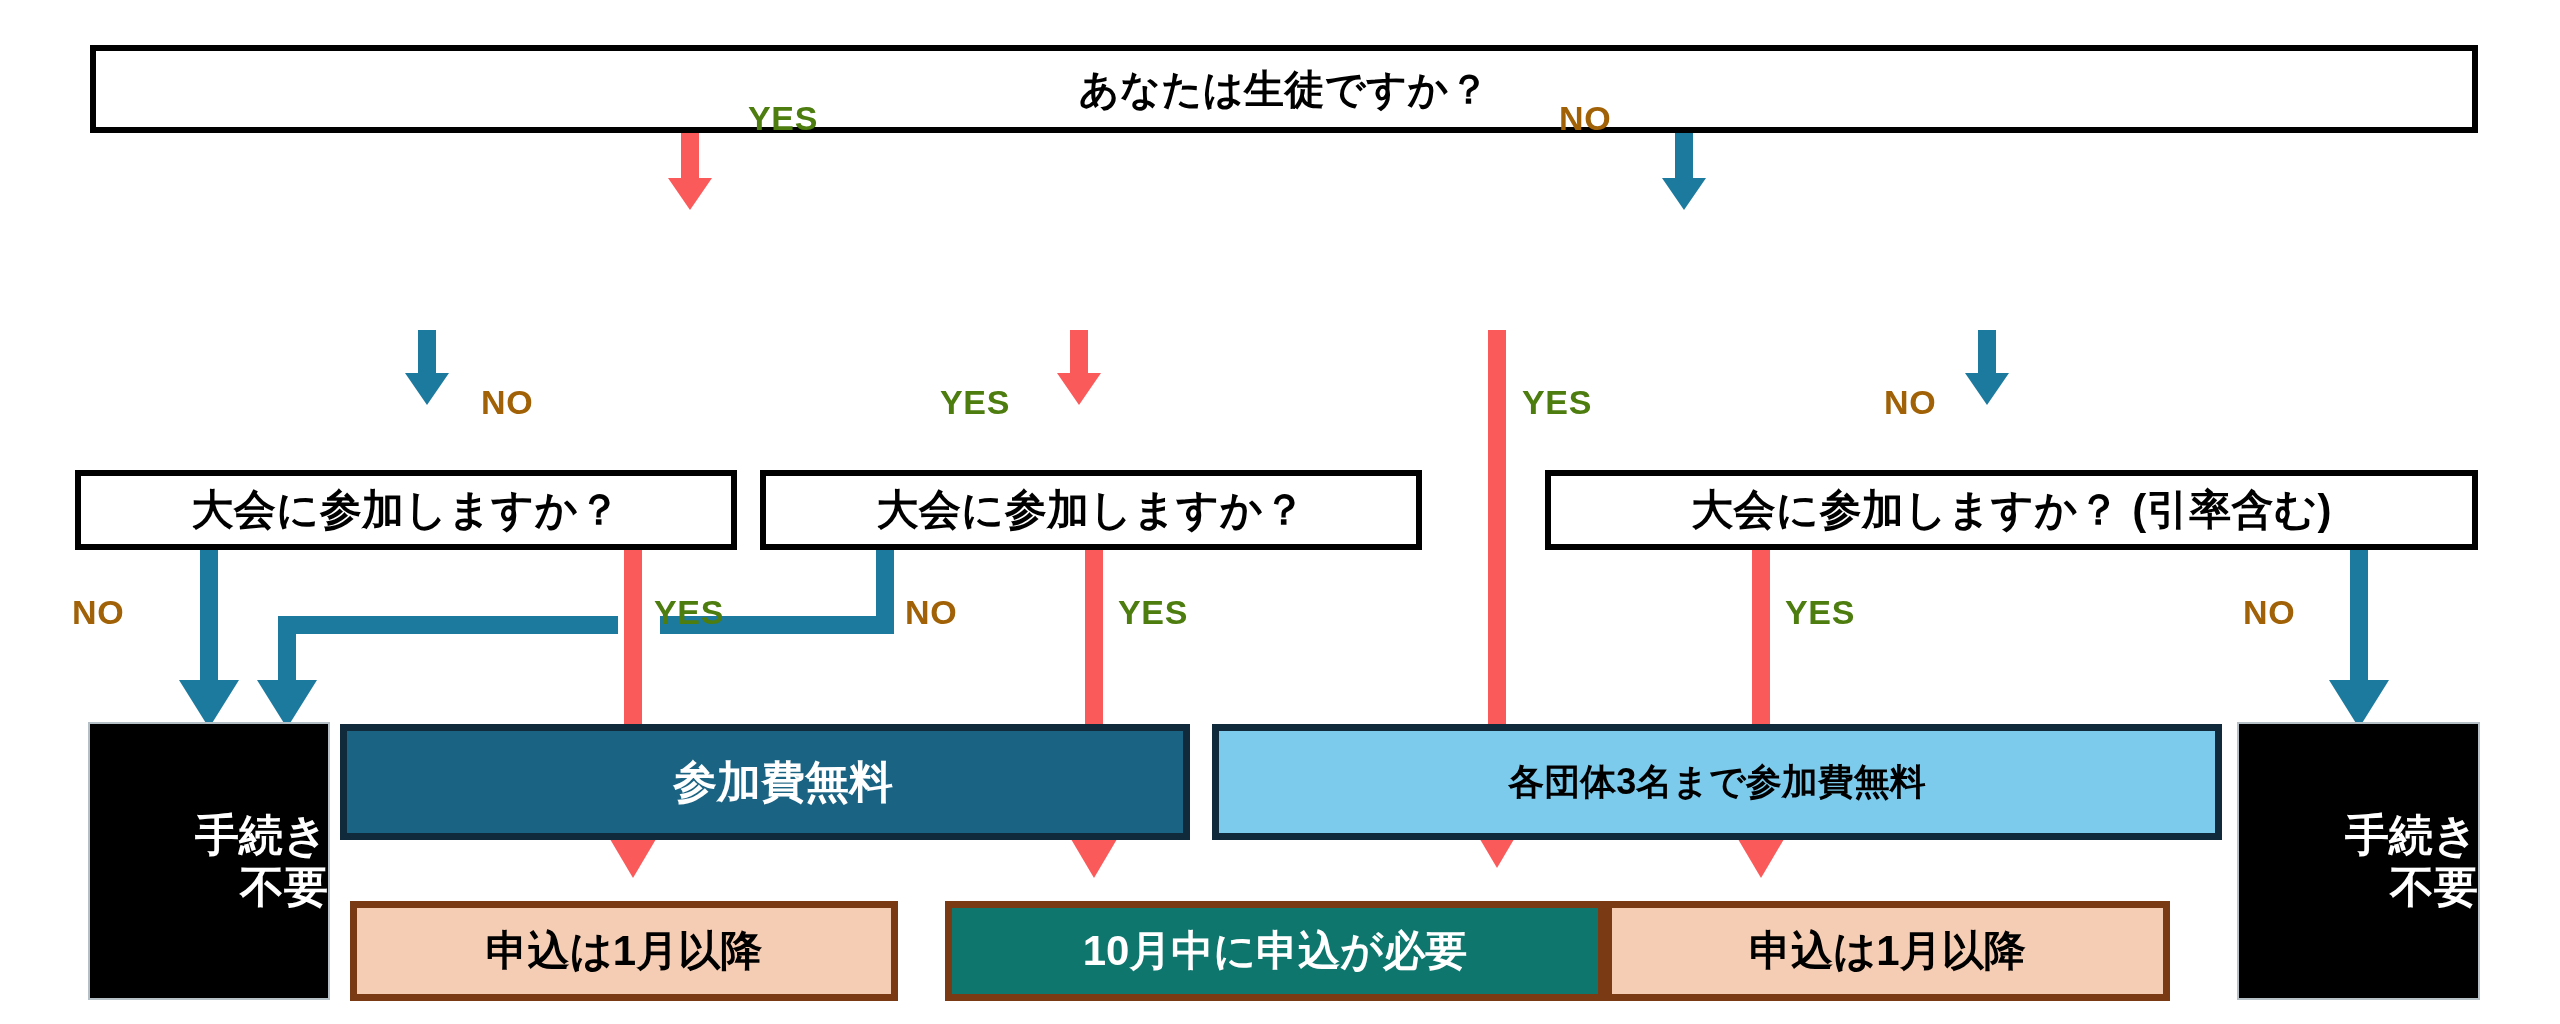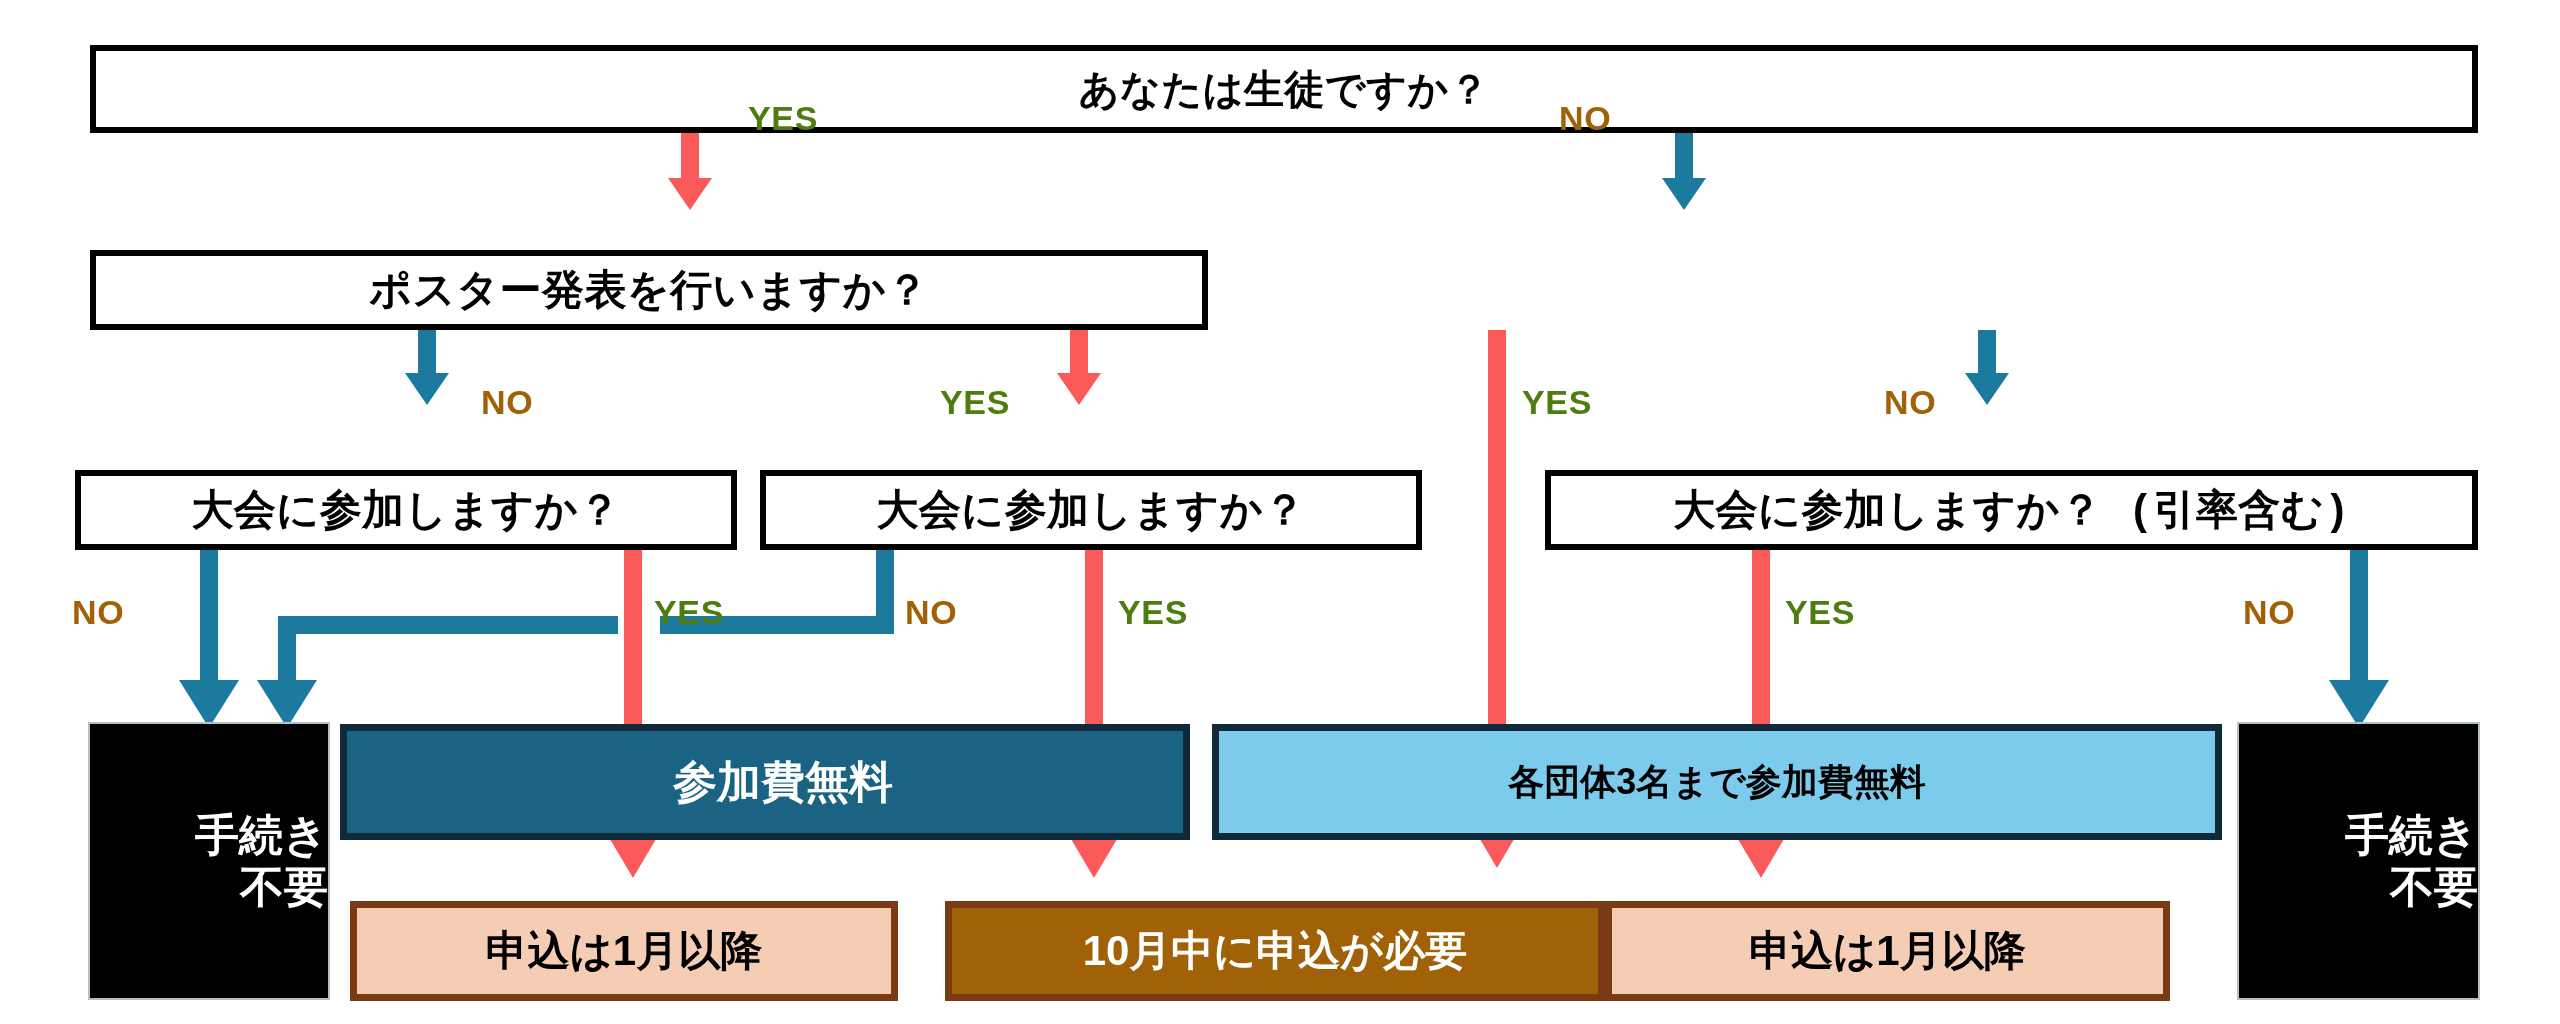--- a/index.html
+++ b/index.html
@@ -56,21 +56,21 @@
     background:#7ccbec;
     border:7px solid #102a3c;
     color:#000000;
   }
   .rbox.beige{
     background:#f5cdb4;
     border:7px solid #7a3b14;
     color:#000000;
   }
   .rbox.orange{
-    background:#a16207;
+    background:#0f766e;
     border:7px solid #7a3b14;
     color:#ffffff;
     text-align:right;
   }
   
   .seg{position:absolute;}
   .seg.red{background:#fb5a5a;}
   .seg.blue{background:#1b7a9e;}
   .head{
     position:absolute;
@@ -105,23 +105,20 @@
   </div>
 
   <div class="seg red" style="left:681px;top:133px;width:18px;height:50px;"></div>
   <div class="head red" style="left:668px;top:178px;border-left-width:22px;border-right-width:22px;border-top-width:32px;"></div>
   <div class="elabel yes" style="left:748px;top:101px;">YES</div>
 
   <div class="seg blue" style="left:1675px;top:133px;width:18px;height:50px;"></div>
   <div class="head blue" style="left:1662px;top:178px;border-left-width:22px;border-right-width:22px;border-top-width:32px;"></div>
   <div class="elabel no" style="left:1559px;top:101px;">NO</div>
 
-  <div class="qbox" style="left:90px;top:250px;width:1118px;height:80px;font-size:42px;">
-    <span>ポスター発表を行いますか？</span>
-  </div>
 
 
   <div class="seg blue" style="left:418px;top:330px;width:18px;height:48px;"></div>
   <div class="head blue" style="left:405px;top:373px;border-left-width:22px;border-right-width:22px;border-top-width:32px;"></div>
   <div class="elabel no" style="left:481px;top:385px;">NO</div>
 
   <div class="seg red" style="left:1070px;top:330px;width:18px;height:48px;"></div>
   <div class="head red" style="left:1057px;top:373px;border-left-width:22px;border-right-width:22px;border-top-width:32px;"></div>
   <div class="elabel yes" style="left:940px;top:385px;">YES</div>
 
@@ -134,21 +131,21 @@
   <div class="elabel no" style="left:1884px;top:385px;">NO</div>
 
   <div class="qbox" style="left:75px;top:470px;width:662px;height:80px;font-size:42px;">
     <span>大会に参加しますか？</span>
   </div>
 
   <div class="qbox" style="left:760px;top:470px;width:662px;height:80px;font-size:42px;">
     <span>大会に参加しますか？</span>
   </div>
 
-  <div class="qbox" style="left:1545px;top:470px;width:933px;height:80px;font-size:42px;font-family:Liberation Mono, monospace;">
+  <div class="qbox" style="left:1545px;top:470px;width:933px;height:80px;font-size:42px;">
     <span>大会に参加しますか？ (引率含む)</span>
   </div>
 
   <div class="seg blue" style="left:200px;top:550px;width:18px;height:135px;"></div>
   <div class="head blue" style="left:179px;top:680px;border-left-width:30px;border-right-width:30px;border-top-width:48px;"></div>
   <div class="elabel no" style="left:72px;top:595px;">NO</div>
 
   <div class="seg blue" style="left:876px;top:550px;width:18px;height:84px;"></div>
   <div class="seg blue" style="left:660px;top:616px;width:234px;height:18px;"></div>
   <div class="seg blue" style="left:278px;top:616px;width:340px;height:18px;"></div>

